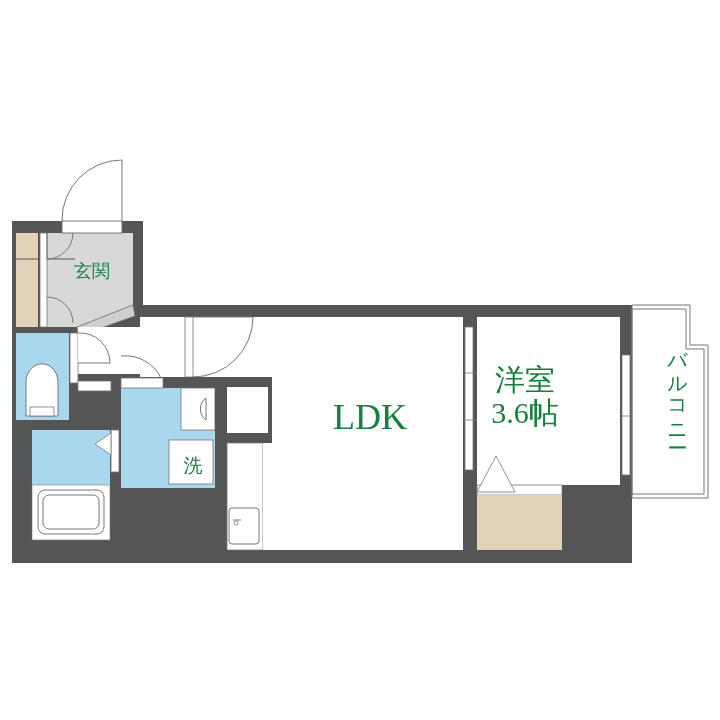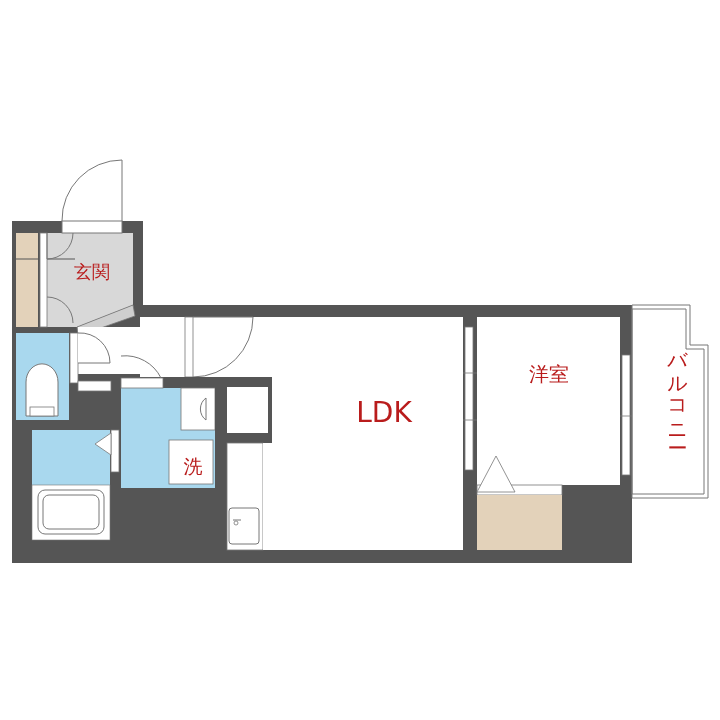--- a/index.html
+++ b/index.html
@@ -1,20 +1,20 @@
 <!DOCTYPE html>
 <html><head>
   <meta charset="utf-8">
   <style>
     html, body { margin: 0; padding: 0; background: #ffffff; }
     body { width: 720px; height: 720px; position: relative; overflow: hidden; font-family: "DejaVu Sans", sans-serif; }
     #plan { position: absolute; left: 0; top: 0; width: 720px; height: 720px; }
-    .lbl { position: absolute; color: #b91c1c; text-align: center; line-height: 1.1; }
-    .lbl-ldk { left: 284px; top: 398px; width: 200px; font-size: 28px; }
-    .lbl-yoshitsu { left: 484px; top: 363px; width: 130px; font-size: 20px; text-align: center; }
+    .lbl { position: absolute; color: #15803d; text-align: center; line-height: 1.1; font-family: Liberation Serif, serif; }
+    .lbl-ldk { left: 270px; top: 398px; width: 200px; font-size: 36px; }
+    .lbl-yoshitsu { left: 460px; top: 363px; width: 130px; font-size: 30px; text-align: center; }
     .lbl-genkan { left: 62px; top: 262px; width: 60px; font-size: 18px; }
     .lbl-sentaku { left: 171px; top: 445px; width: 44px; height: 42px; font-size: 19px; line-height: 42px; }
     .lbl-balcony { left: 653px; top: 338px; width: 36px; font-size: 20px; writing-mode: vertical-rl; text-orientation: upright; letter-spacing: 2px; }
   </style>
 </head>
 <body>
 
 <div id="plan">
   <svg width="720" height="720" viewBox="0 0 720 720">
 
@@ -104,17 +104,18 @@
 
     <polygon points="632,305 690,305 690,345 708,345 708,498 632,498" fill="#ffffff" stroke="#777" stroke-width="1"></polygon>
     <polygon points="632,309 686,309 686,349 704,349 704,494 632,494" fill="none" stroke="#777" stroke-width="1"></polygon>
   </svg>
 
   <div class="lbl lbl-ldk">
     <div>LDK</div>
   </div>
   <div class="lbl lbl-yoshitsu">
     <div>洋室</div>
+    <div>3.6帖</div>
   </div>
   <div class="lbl lbl-genkan">玄関</div>
   <div class="lbl lbl-sentaku">洗</div>
   <div class="lbl lbl-balcony">バルコニー</div>
 </div>
 
 </body></html>

